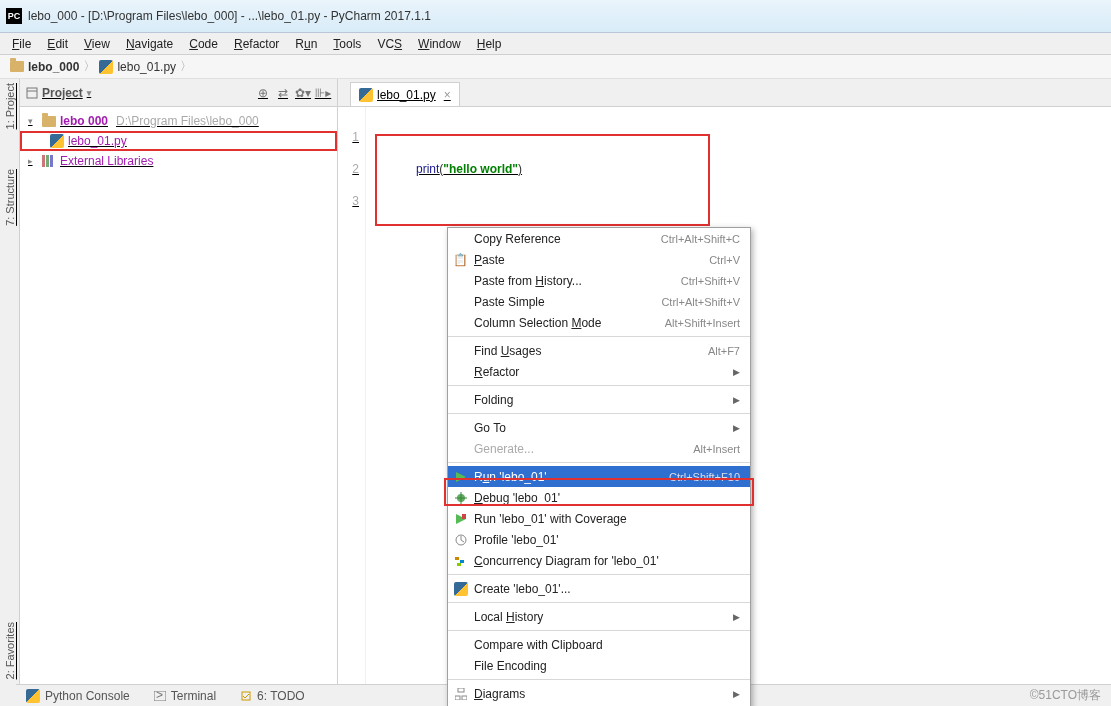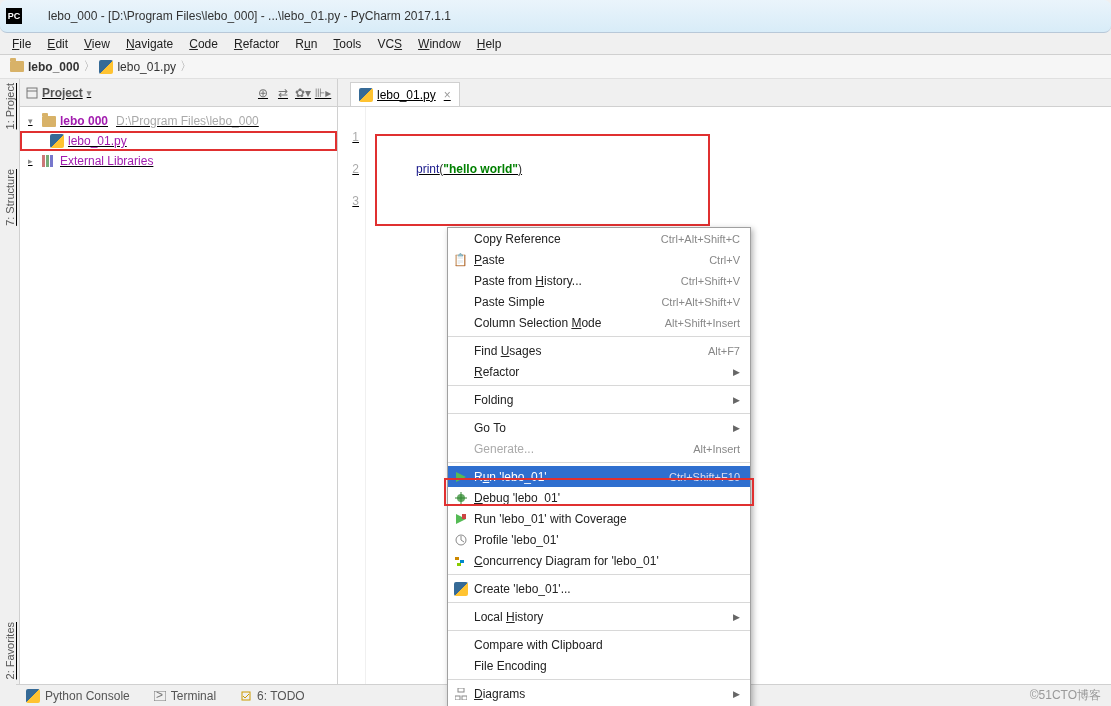--- a/index.html
+++ b/index.html
@@ -1,20 +1,20 @@
 <!DOCTYPE html>
 <html><head>
 <meta charset="utf-8">
 <style>
 * { margin: 0; padding: 0; box-sizing: border-box; font-family: "Segoe UI", Tahoma, sans-serif; font-size: 12px; }
 body { width: 1111px; height: 706px; background: #f0f0f0; overflow: hidden; position: relative; }
 
-.titlebar { height: 28px; background: linear-gradient(#eaf4fb,#d8ecf8); display: flex; align-items: center; padding: 16px 6px; border-bottom: 1px solid #b8c8d8; border-radius: 7px; }
+.titlebar { height: 28px; background: linear-gradient(#eaf4fb,#d8ecf8); display: flex; align-items: center; padding: 16px 6px; border-bottom: 1px solid #b8c8d8; }
 .titlebar .pc-icon { width: 16px; height: 16px; background: #000; color: #fff; font-size: 9px; font-weight: bold; display: flex; align-items: center; justify-content: center; margin-right: 6px; }
-.titlebar .title { color: #333; margin-left: 20px; }
+.titlebar .title { color: #333; }
 
 .menubar { height: 22px; background: #f0f0f0; display: flex; align-items: center; padding: 0 4px; border-bottom: 1px solid #d0d0d0; }
 .menubar .menu-item { padding: 2px 8px; color: #222; cursor: pointer; }
 .menubar .u { text-decoration: underline; }
 
 .breadcrumb { height: 24px; background: #f6f6f6; display: flex; align-items: center; padding: 0 10px; gap: 4px; border-bottom: 1px solid #e0e0e0; }
 .breadcrumb .crumb { display: flex; align-items: center; gap: 4px; color: #333; }
 .breadcrumb .sep { color: #999; }
 .folder-icon { width: 14px; height: 11px; background: #d8b268; border-radius: 1px; display: inline-block; position: relative; }
 .folder-icon::before { content: ""; position: absolute; top: -3px; left: 0; width: 6px; height: 3px; background: #d8b268; border-radius: 1px 1px 0 0; }

